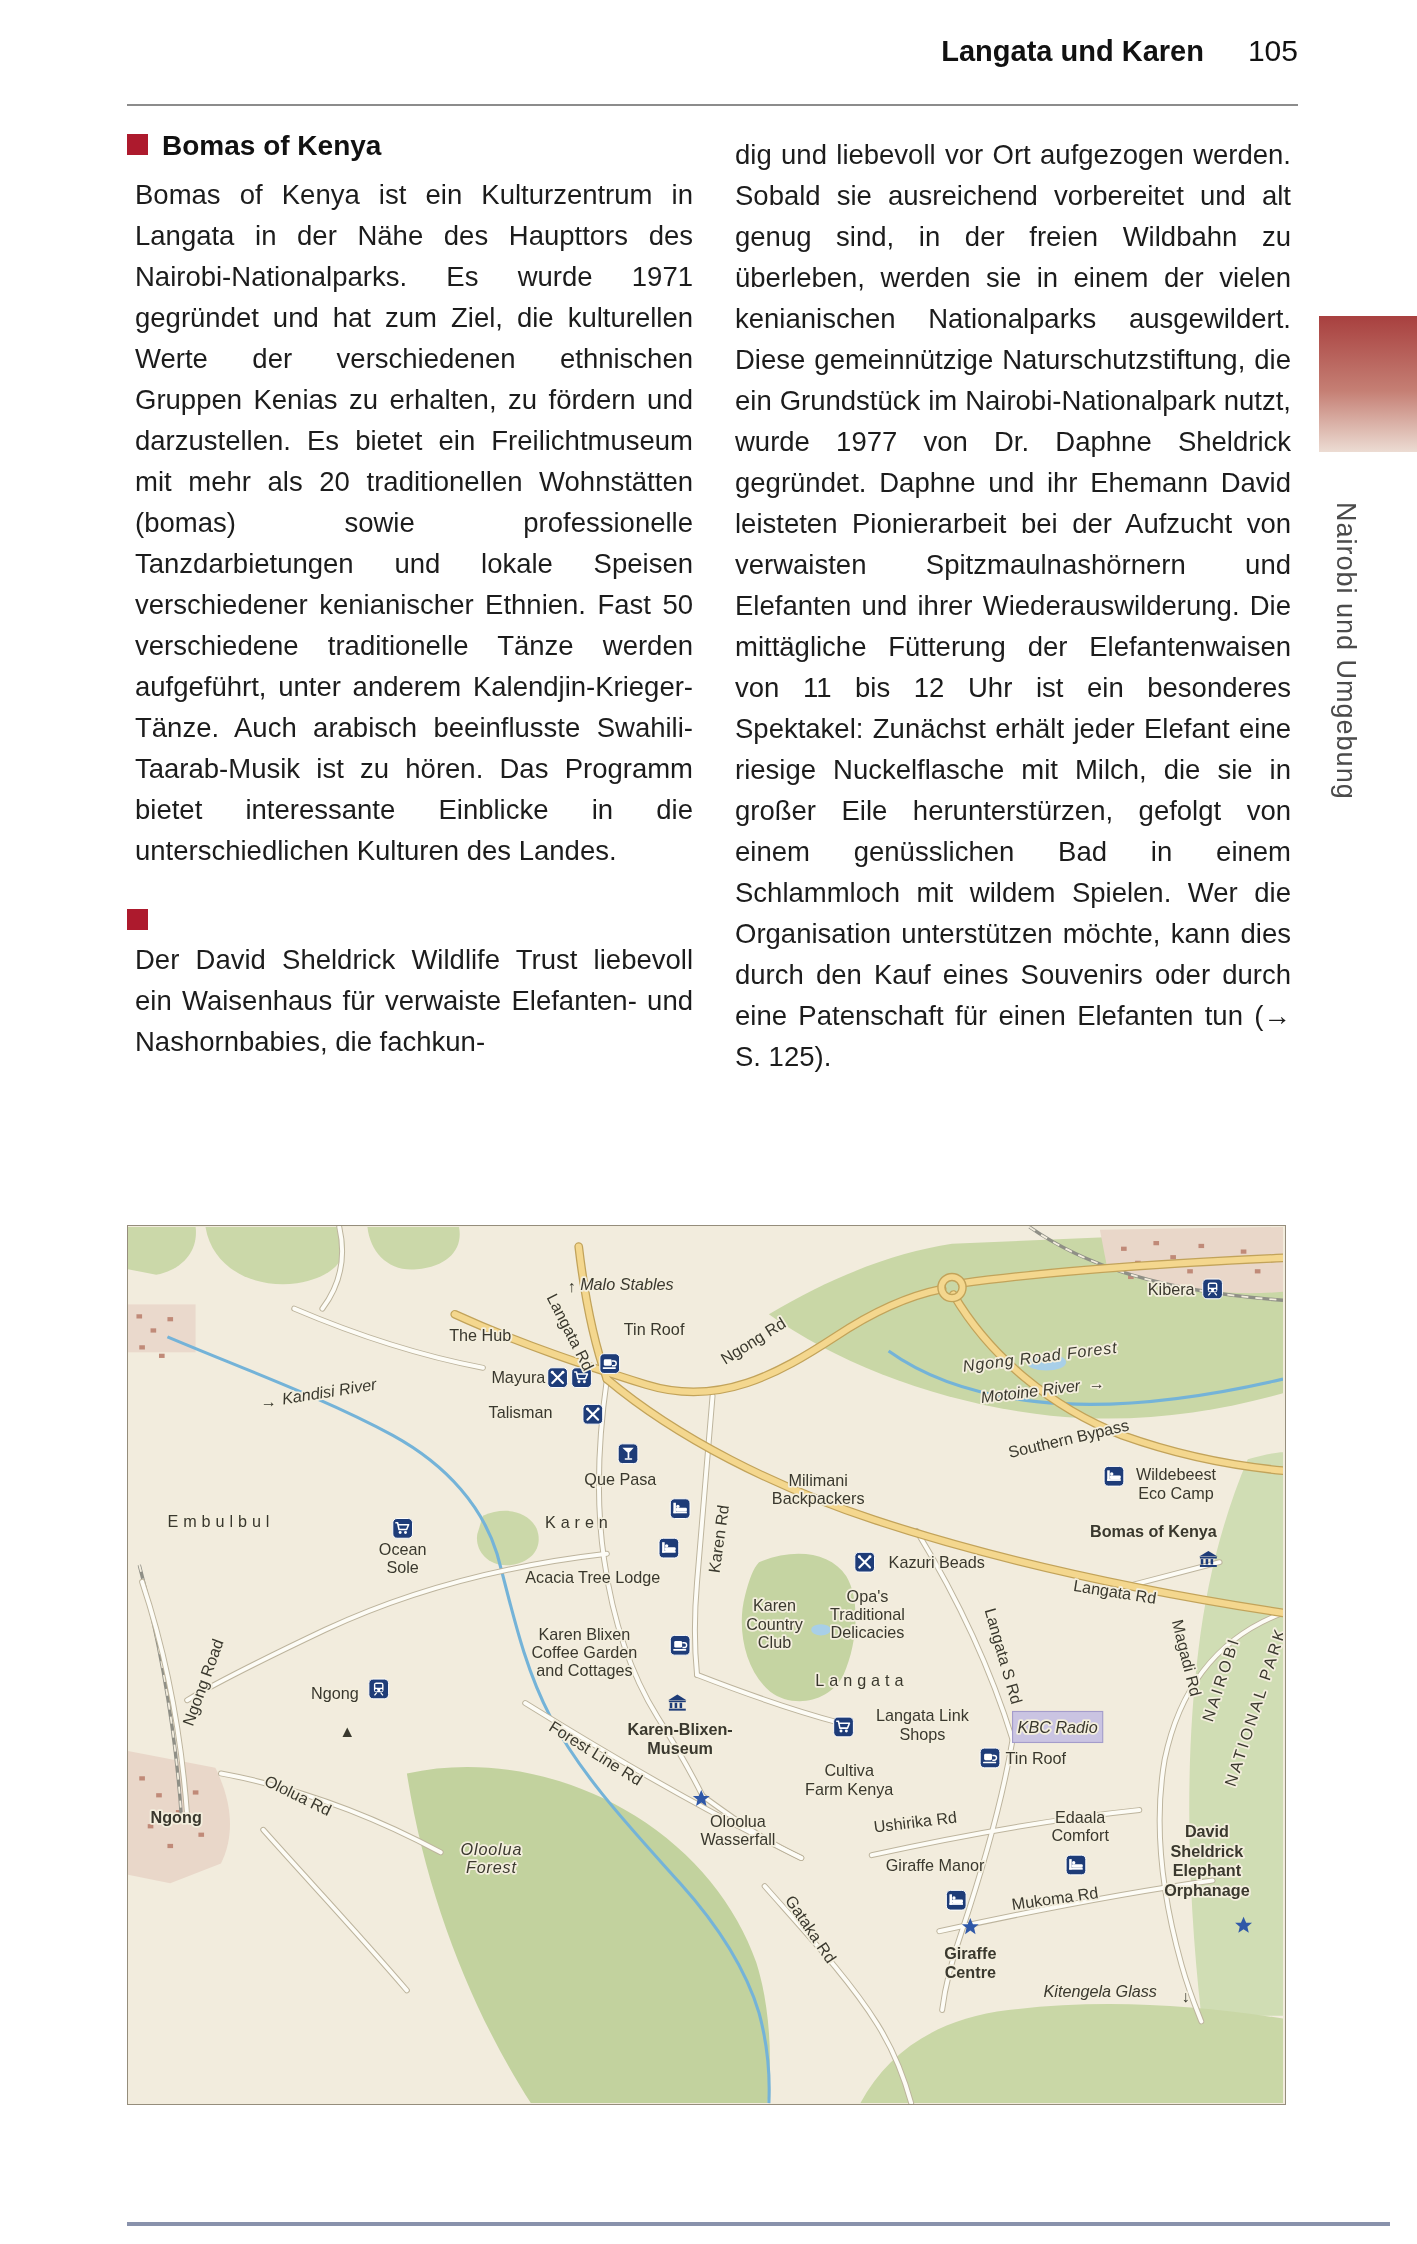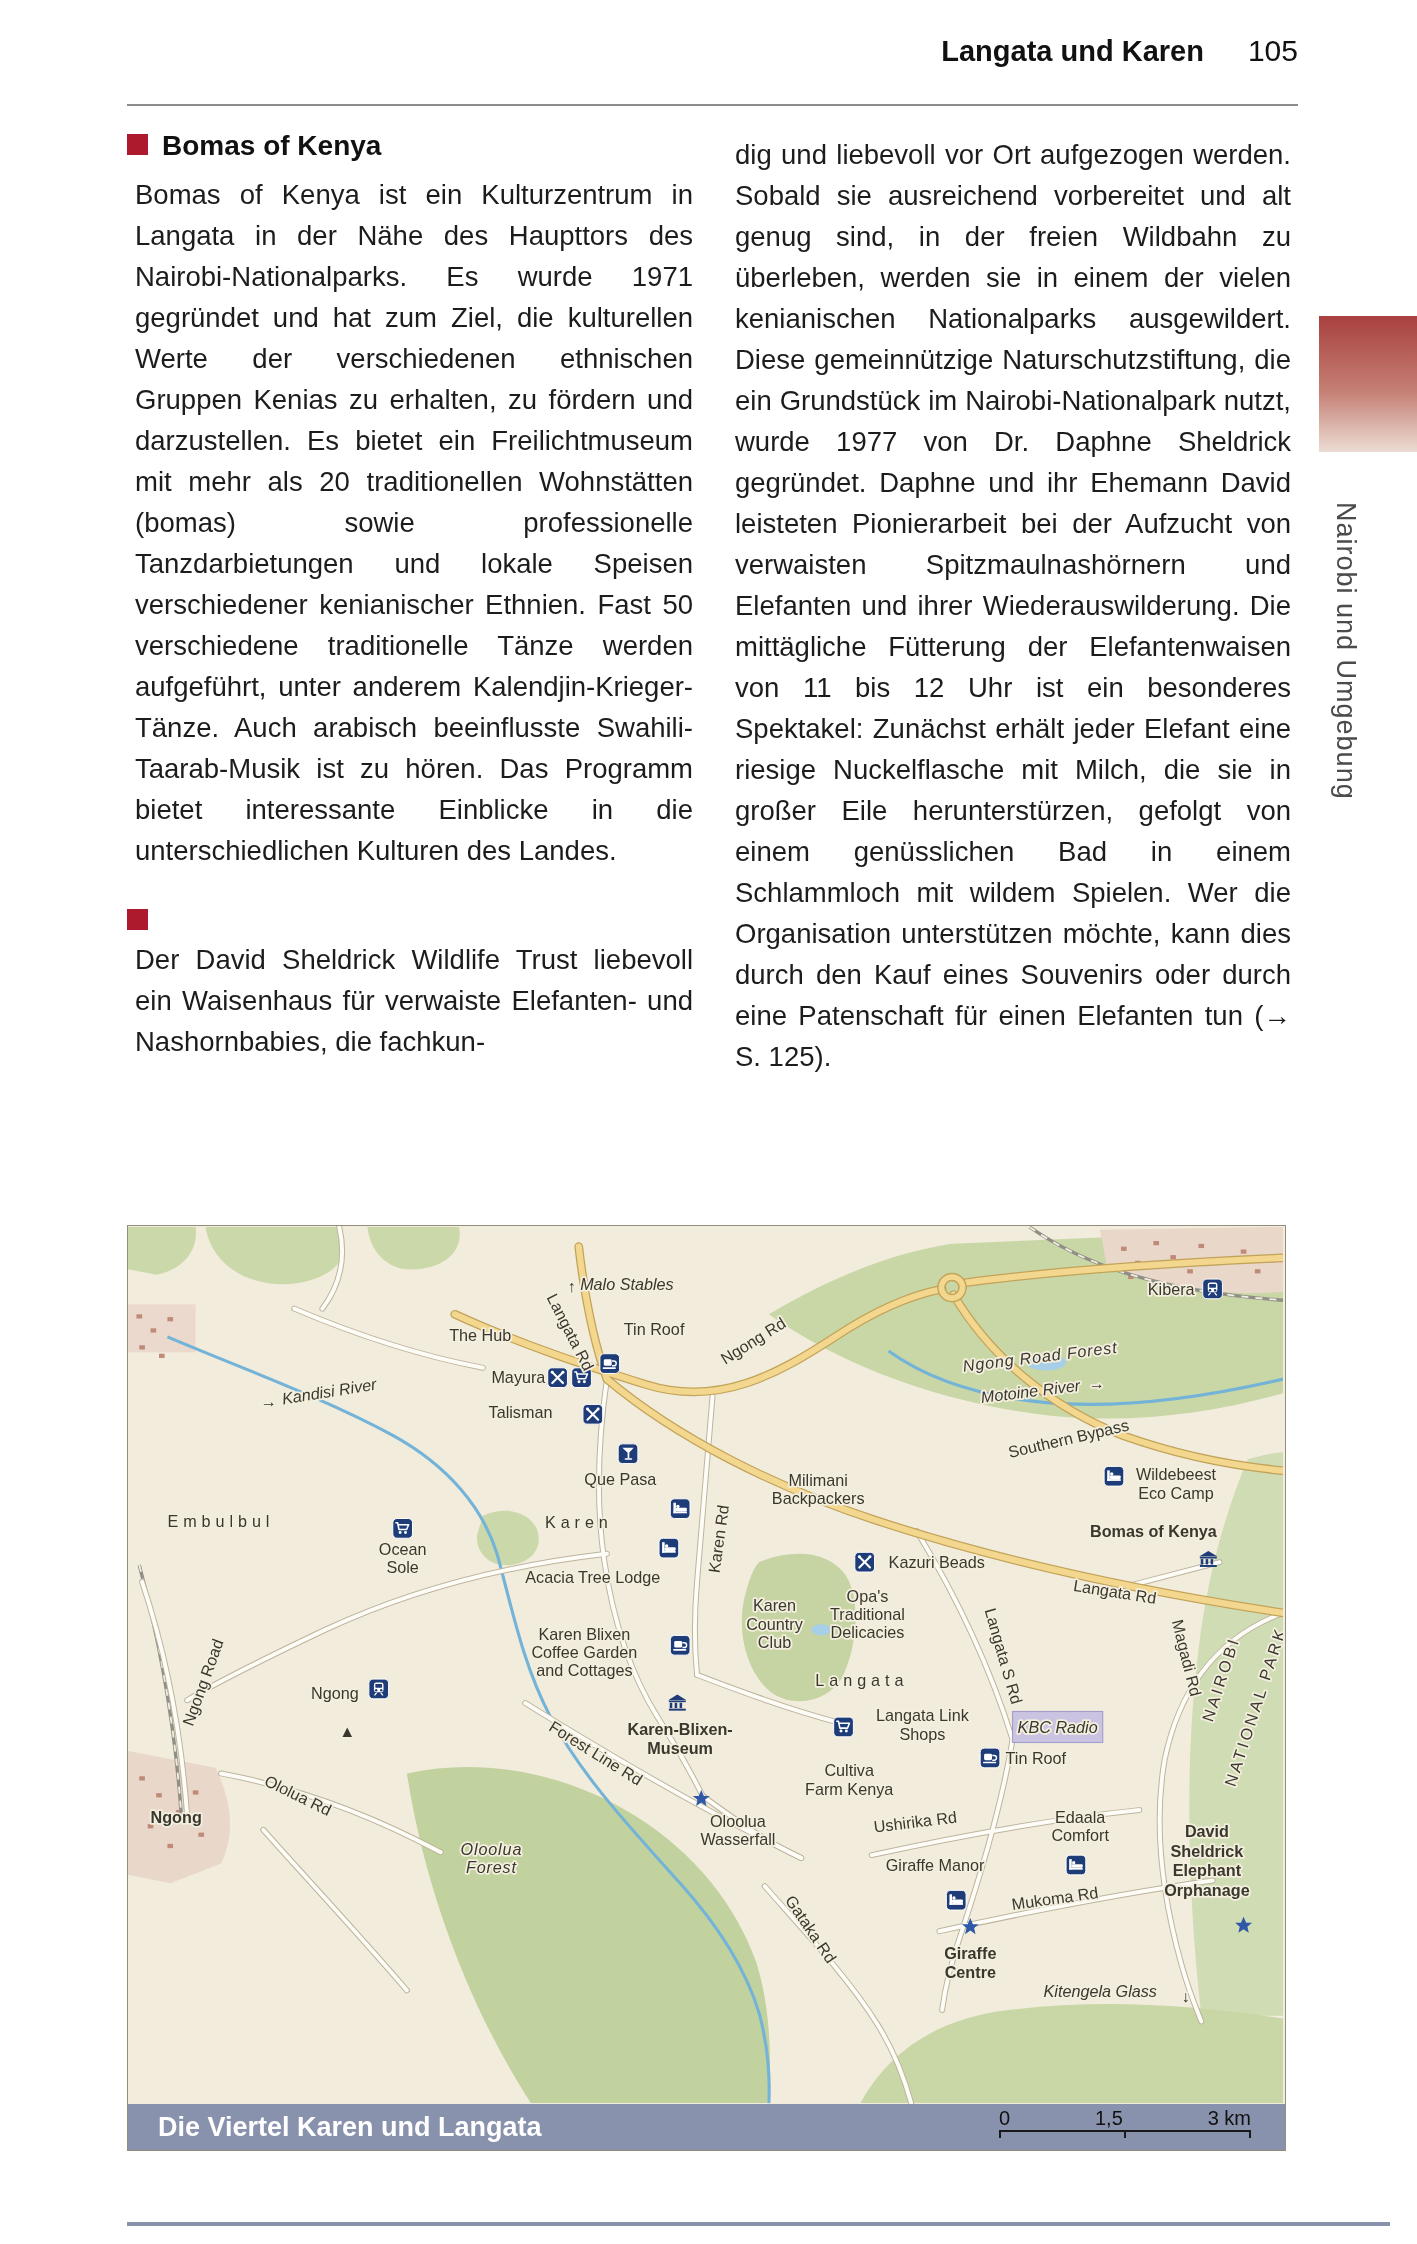--- a/index.html
+++ b/index.html
@@ -387,30 +387,15 @@
         <text x="766" y="461" class="ml b" text-anchor="middle">Elephant</text>
         <text x="766" y="475" class="ml b" text-anchor="middle">Orphanage</text>
         <text x="628" y="485" class="ml road" transform="rotate(-8 628 485)">Mukoma Rd</text>
         <text x="466" y="478" class="ml road" transform="rotate(56 466 478)">Gataka Rd</text>
         <text x="598" y="520" class="ml b" text-anchor="middle">Giraffe</text>
         <text x="598" y="533" class="ml b" text-anchor="middle">Centre</text>
         <text x="650" y="547" class="ml it">Kitengela Glass</text>
         <text x="748" y="550" class="ml arr">↓</text>
       </g>
 </svg>
-<figcaption class="map-caption">
-  <span class="cap-text">Die Viertel Karen und Langata</span>
-  <div class="scalebar">
-    <div class="s-labels">
-      <span>0</span>
-      <span>1,5</span>
-      <span>3 km</span>
-    </div>
-    <div class="s-line">
-          <i class="tk t0"></i>
-          <i class="tk t1"></i>
-          <i class="tk t2"></i>
-        </div>
-  </div>
-</figcaption>
 </figure>
 
 <div class="footer-rule"></div>
 
 </body></html>

